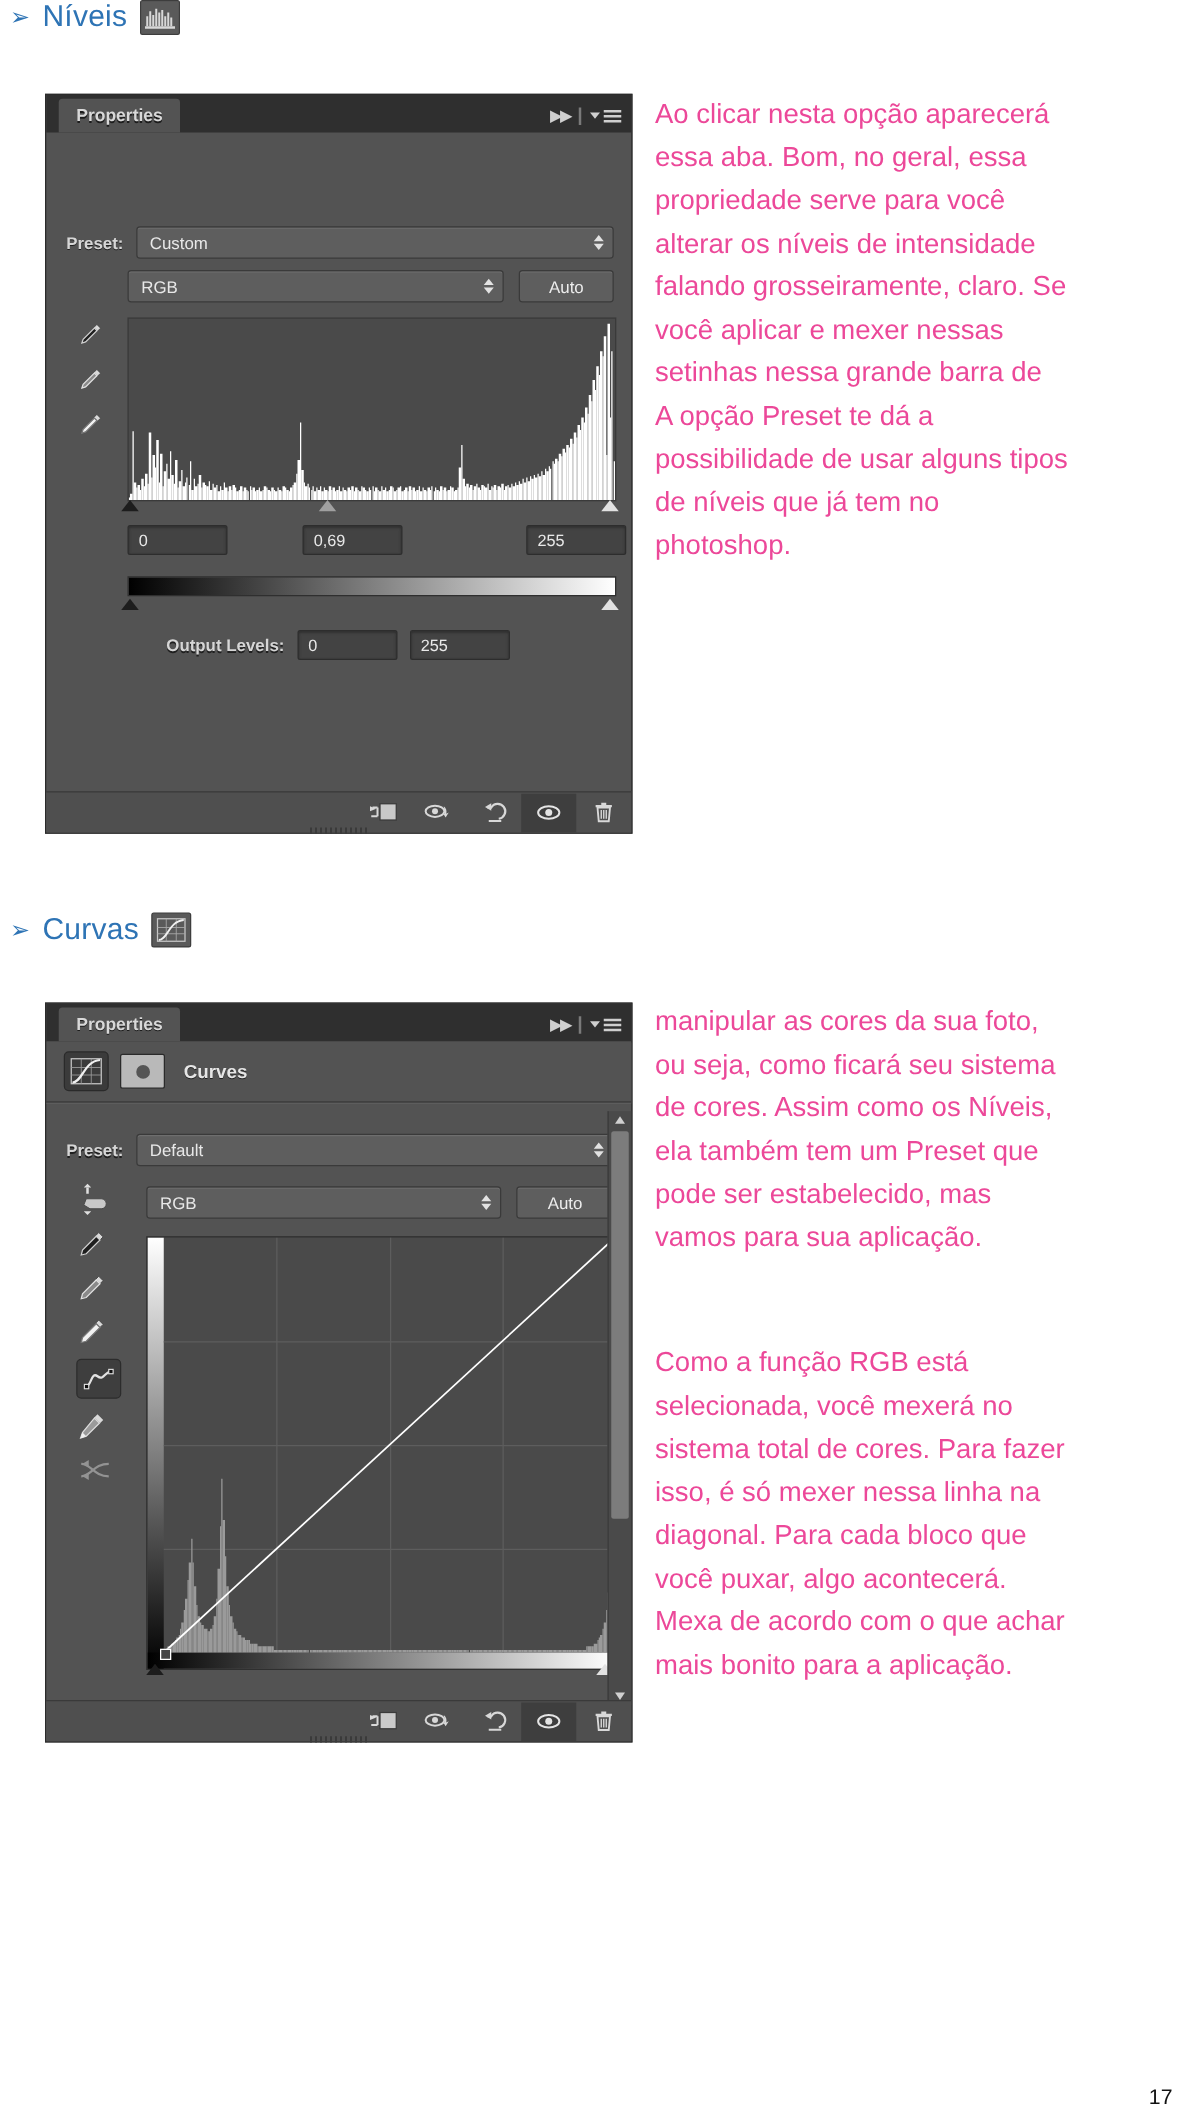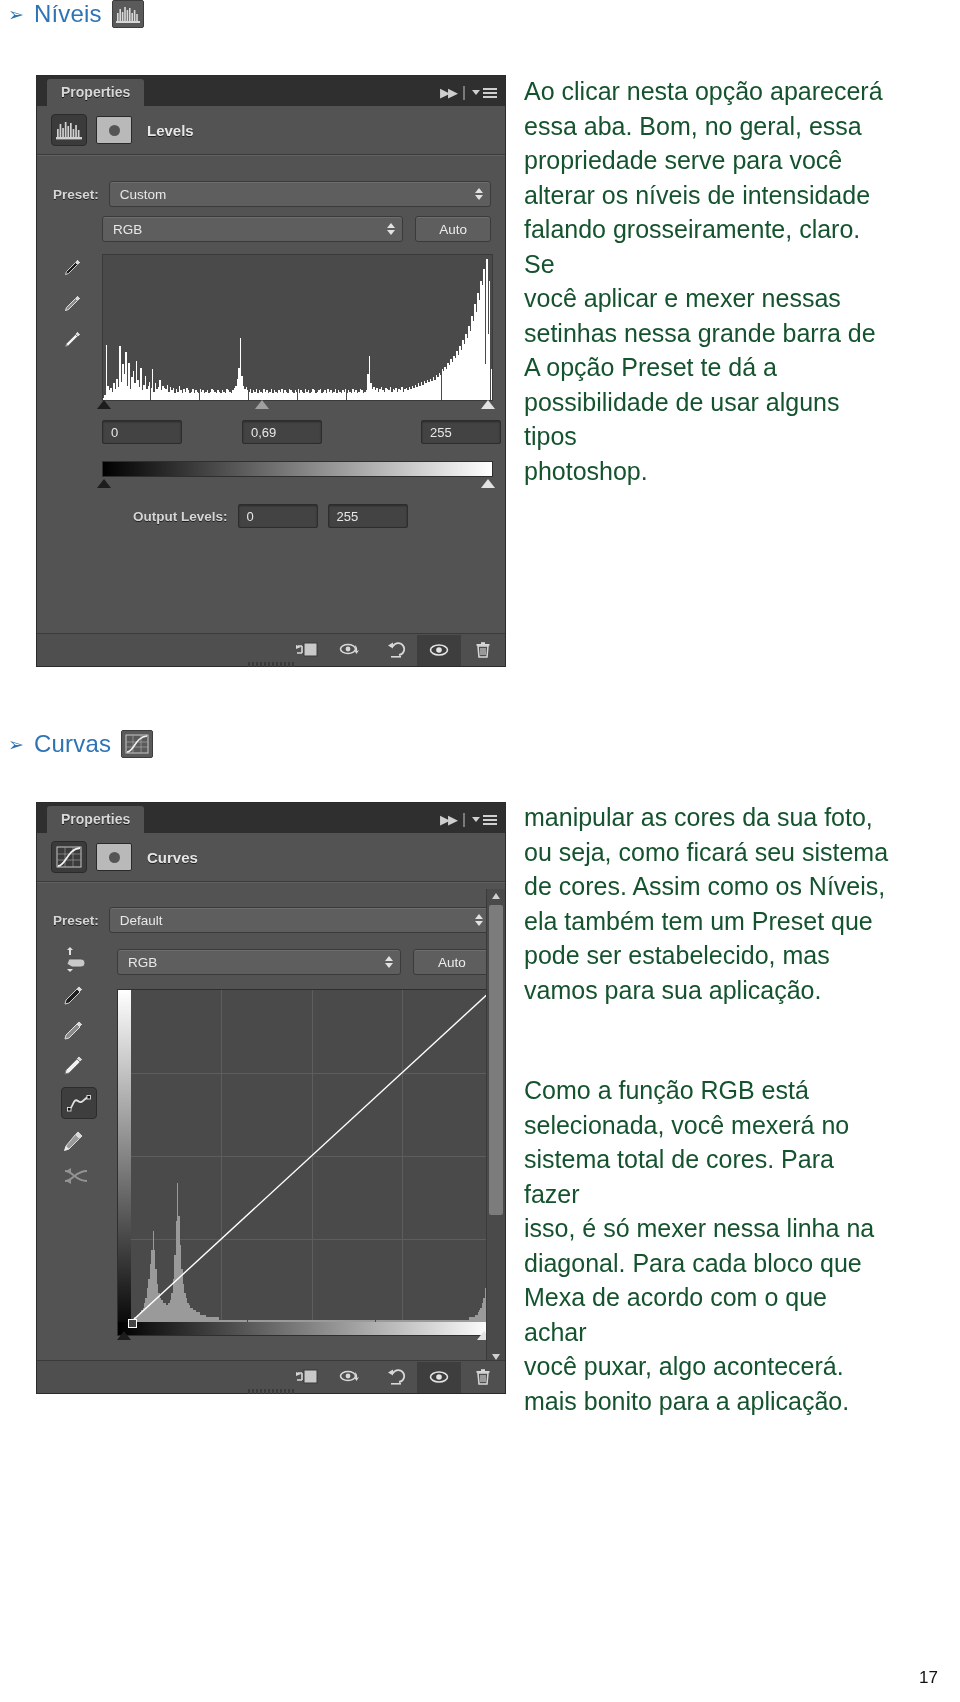--- a/index.html
+++ b/index.html
@@ -78,21 +78,21 @@
 
   .curvegrid{background:#4a4a4a;border:1px solid #2f2f2f;position:relative;overflow:hidden;}
   .gl{position:absolute;background:#5d5d5d;}
   .vgrad{position:absolute;left:0;top:0;bottom:0;width:13px;
          background:linear-gradient(to bottom,#fff 0%,#000 100%);}
   .hgradx{position:absolute;left:0;right:0;bottom:0;height:13px;
           background:linear-gradient(to right,#000 0%,#fff 100%);}
   .curvepoint{position:absolute;width:7px;height:7px;border:1px solid #fff;background:#444;}
 
   
-  .copy{position:absolute;color:#14532d;font-size:25px;line-height:34.5px;}
+  .copy{position:absolute;color:#ec4899;font-size:22px;line-height:34.5px;}
   .copy p{margin:0;}
 
   .pageno{position:absolute;right:22px;bottom:14px;color:#111;font-size:17px;}
 </style>
 </head>
 <body>
 
 <div class="bullet-head" style="left:8px;top:0px;">
   <span class="bullet-arrow">➢</span>
   <span class="bullet-label">Níveis</span>
@@ -126,42 +126,20 @@
         <span class="hamb-tri"></span>
         <span class="hamb">
             <i></i>
             <i></i>
             <i></i>
           </span>
       </span>
     </div>
   </div>
 
-  <div class="ps-title-row">
-    <span class="adj-ico">
-      <svg width="34" height="30" viewBox="0 0 34 30">
-        <g fill="#d0d0d0">
-          <rect x="5" y="14" width="1.7" height="8"></rect>
-            <rect x="7.6" y="9" width="1.7" height="13"></rect>
-          <rect x="10.2" y="13" width="1.7" height="9"></rect>
-            <rect x="12.8" y="7" width="1.7" height="15"></rect>
-          <rect x="15.4" y="11" width="1.7" height="11"></rect>
-            <rect x="18" y="8" width="1.7" height="14"></rect>
-          <rect x="20.6" y="14" width="1.7" height="8"></rect>
-            <rect x="23.2" y="10" width="1.7" height="12"></rect>
-          <rect x="25.8" y="15" width="1.7" height="7"></rect>
-        </g>
-        <rect x="4" y="22" width="26" height="2.4" fill="#d0d0d0"></rect>
-      </svg>
-    </span>
-    <span class="mask-ico">
-        <span class="mask-dot"></span>
-      </span>
-    <span class="ps-title">Levels</span>
-  </div>
 
   <div class="row" style="position:absolute;left:16px;top:105px;width:438px;">
     <span class="lbl">Preset:</span>
     <div class="ps-select" style="flex:1;margin-left:10px;">
       <span>Custom</span>
       <span class="spin">
           <span class="up"></span>
           <span class="dn"></span>
         </span>
     </div>
@@ -531,20 +509,21 @@
 <div class="copy" style="left:524px;top:74px;width:366px;">
   <p>Ao clicar nesta opção aparecerá</p>
   <p>essa aba. Bom, no geral, essa</p>
   <p>propriedade serve para você</p>
   <p>alterar os níveis de intensidade</p>
   <p>falando grosseiramente, claro. Se</p>
   <p>você aplicar e mexer nessas</p>
   <p>setinhas nessa grande barra de</p>
   <p>A opção Preset te dá a</p>
   <p>possibilidade de usar alguns tipos</p>
+  <p>de níveis que já tem no</p>
   <p>photoshop.</p>
 </div>
 
 <div class="bullet-head" style="left:8px;top:730px;">
   <span class="bullet-arrow">➢</span>
   <span class="bullet-label">Curvas</span>
   <span class="head-icon">
     <svg width="30" height="26" viewBox="0 0 30 26">
       <rect x="0" y="0" width="30" height="26" fill="#5a5a5a"></rect>
       <rect x="4" y="4" width="22" height="18" fill="none" stroke="#c8c8c8" stroke-width="1"></rect>
@@ -993,18 +972,18 @@
   <p>pode ser estabelecido, mas</p>
   <p>vamos para sua aplicação.</p>
 </div>
 
 <div class="copy" style="left:524px;top:1073px;width:366px;">
   <p>Como a função RGB está</p>
   <p>selecionada, você mexerá no</p>
   <p>sistema total de cores. Para fazer</p>
   <p>isso, é só mexer nessa linha na</p>
   <p>diagonal. Para cada bloco que</p>
+  <p>você puxar, algo acontecerá.</p>
   <p>Mexa de acordo com o que achar</p>
-  <p>você puxar, algo acontecerá.</p>
   <p>mais bonito para a aplicação.</p>
 </div>
 
 <div class="pageno">17</div>
 
 </body></html>

